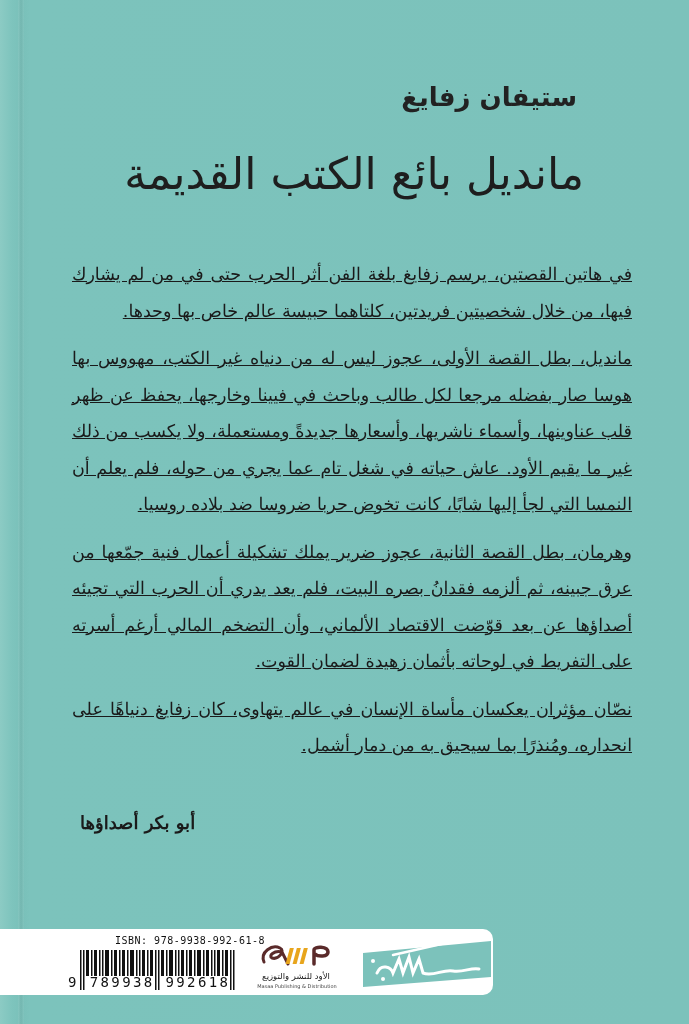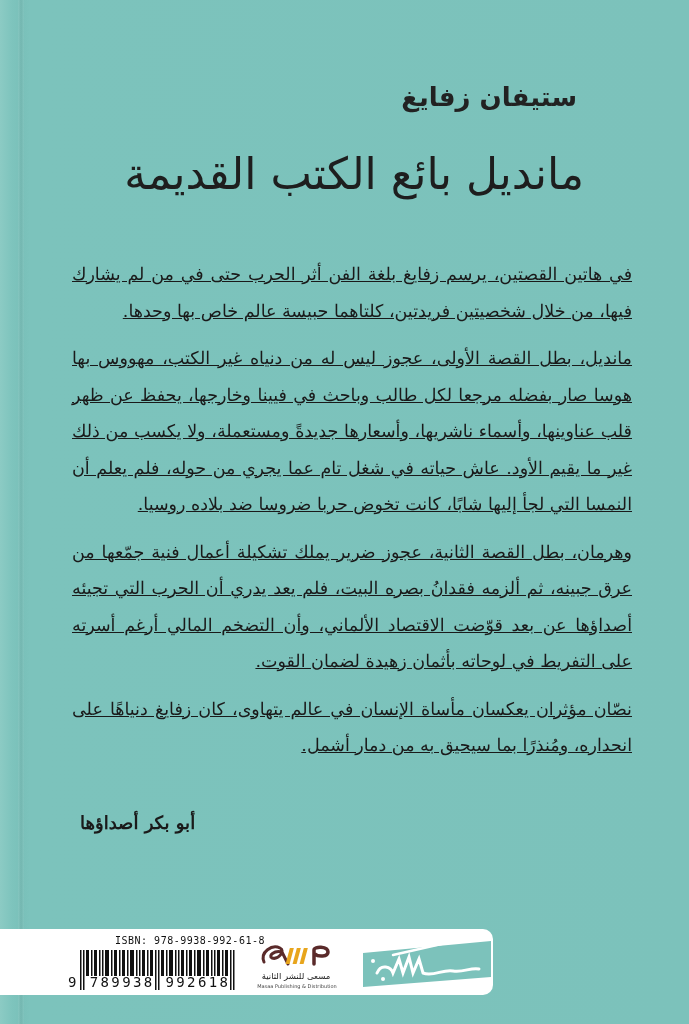--- a/index.html
+++ b/index.html
@@ -140,21 +140,21 @@
 </svg>
 <div class="barcode-digits">9 789938 992618</div>
 
 <svg class="pub-logo" viewBox="0 0 76 28">
   <path d="M6 22 C2 12, 14 4, 22 8 C28 11, 20 20, 14 18 C10 16, 16 10, 24 12 L30 24" fill="none" stroke="#5a2a2a" stroke-width="3" stroke-linecap="round"></path>
   <rect x="34" y="8" width="4" height="16" fill="#e8a51c" transform="skewX(-15)"></rect>
   <rect x="41" y="8" width="4" height="16" fill="#e8a51c" transform="skewX(-15)"></rect>
   <rect x="48" y="8" width="4" height="16" fill="#e8a51c" transform="skewX(-15)"></rect>
   <path d="M56 24 L56 10 C56 6, 70 6, 70 12 C70 17, 60 17, 57 14" fill="none" stroke="#5a2a2a" stroke-width="3.5" stroke-linecap="round"></path>
 </svg>
-<div class="pub-name-ar">مسعى للنشر الثانية</div>
+<div class="pub-name-ar">الأود للنشر والتوزيع</div>
 <div class="pub-name-en">Masaa Publishing &amp; Distribution</div>
 
 <svg class="series-logo" viewBox="0 0 128 58">
   <polygon points="0,20 128,8 128,44 0,54" fill="#7cc2bb"></polygon>
   <path d="M30 22 L118 2" stroke="#ffffff" stroke-width="2.5" stroke-linecap="round"></path>
   <path d="M14 40 C18 30, 28 34, 30 40 L36 26 L40 40 L46 24 L50 40 L56 26 L60 40 C70 44, 80 36, 90 38 C100 40, 108 34, 116 36" fill="none" stroke="#ffffff" stroke-width="3" stroke-linecap="round"></path>
   <circle cx="20" cy="46" r="2" fill="#ffffff"></circle>
   <circle cx="10" cy="28" r="2" fill="#ffffff"></circle>
 </svg>
 

